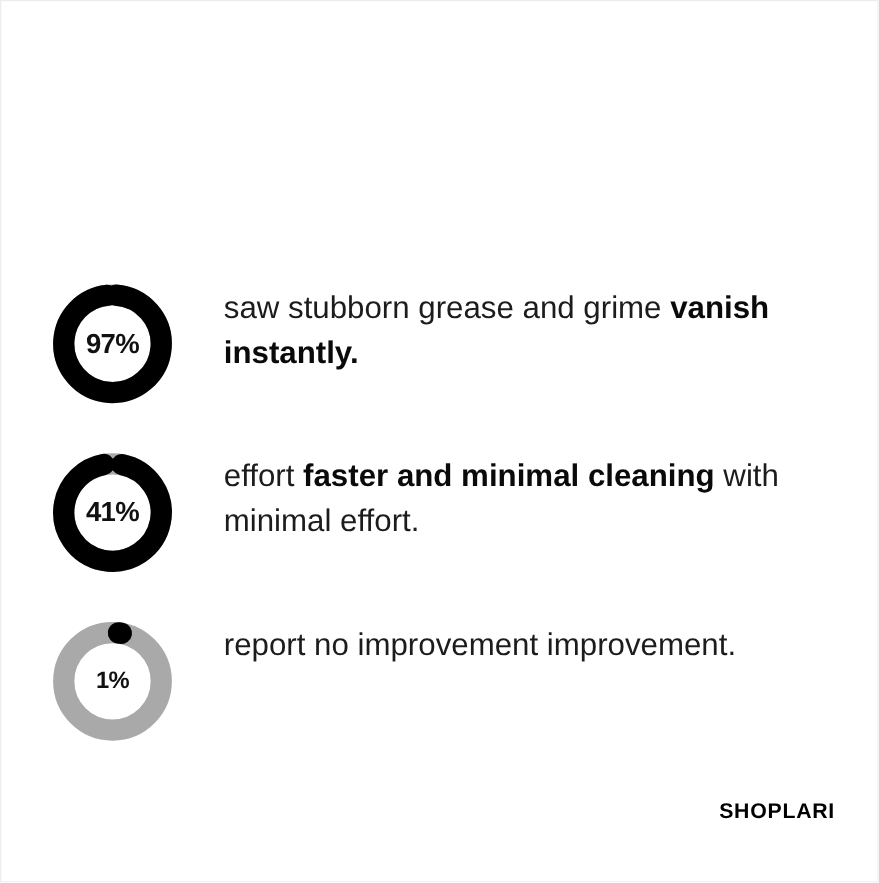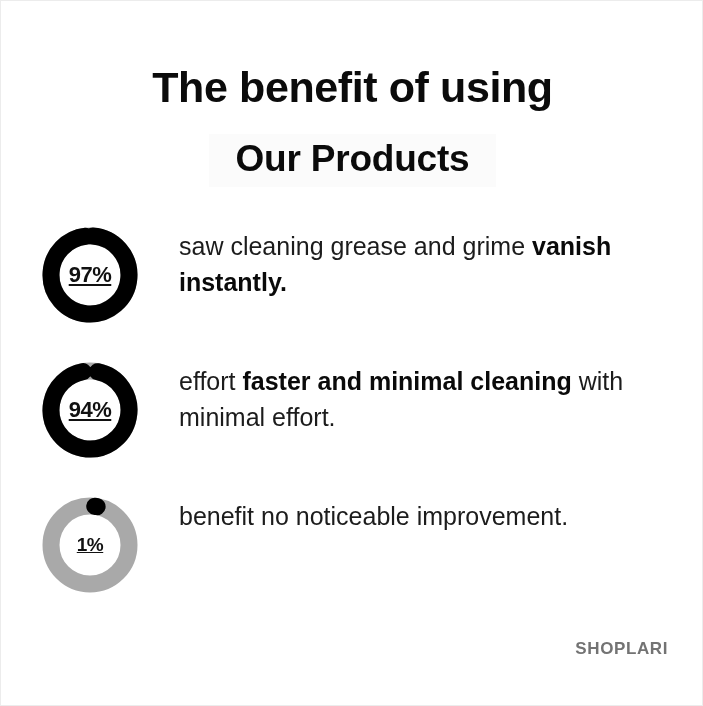--- a/index.html
+++ b/index.html
@@ -91,21 +91,20 @@
     width: 96px;
     height: 96px;
     display: flex;
     align-items: center;
     justify-content: center;
     font-size: 22px;
     font-weight: bold;
     color: #111111;
     letter-spacing: -0.5px;
     font-family: "Liberation Sans", "DejaVu Sans", sans-serif;
-    text-decoration: underline;
   }
   .donut-label.small {
     font-size: 19px;
   }
   .stat-text {
     flex: 1 1 auto;
     padding-right: 38px;
     font-size: 25px;
     line-height: 1.42;
     color: #1c1c1c;
@@ -119,74 +118,68 @@
   }
 
   
   .brand {
     position: absolute;
     right: 34px;
     bottom: 46px;
     font-size: 17px;
     font-weight: bold;
     letter-spacing: 0.6px;
-    color: #737373;
+    color: #000000;
     font-family: "Liberation Sans", "DejaVu Sans", sans-serif;
   }
 </style>
 </head>
 <body>
 
 <div class="canvas">
 
-  <div class="heading-block">
-    <div class="title-main">The benefit of using</div>
-    <div class="title-sub-wrap">
-      <span class="title-sub">Our Products</span>
-    </div>
-  </div>
 
   <div class="stats">
 
     <div class="stat-row">
       <div class="donut-cell">
         <div class="donut">
           <svg viewBox="0 0 96 96">
             <circle cx="48" cy="48" r="39" fill="none" stroke="#a9a9a9" stroke-width="17"></circle>
             <circle cx="48" cy="48" r="39" fill="none" stroke="#000000" stroke-width="17" stroke-linecap="round" stroke-dasharray="237.6 245.0" stroke-dashoffset="0" transform="rotate(-86 48 48)"></circle>
           </svg>
           <div class="donut-label">97%</div>
         </div>
       </div>
-      <div class="stat-text"><span>saw cleaning grease and grime </span><b>vanish instantly.</b><span></span></div>
+      <div class="stat-text"><span>saw stubborn grease and grime </span><b>vanish instantly.</b><span></span></div>
     </div>
 
     <div class="stat-row">
       <div class="donut-cell">
         <div class="donut">
           <svg viewBox="0 0 96 96">
             <circle cx="48" cy="48" r="39" fill="none" stroke="#a9a9a9" stroke-width="17"></circle>
             <circle cx="48" cy="48" r="39" fill="none" stroke="#000000" stroke-width="17" stroke-linecap="round" stroke-dasharray="230.3 245.0" stroke-dashoffset="0" transform="rotate(-79 48 48)"></circle>
           </svg>
-          <div class="donut-label">94%</div>
+          <div class="donut-label">41%</div>
         </div>
       </div>
       <div class="stat-text"><span>effort </span><b>faster and minimal cleaning</b><span> with minimal effort.</span></div>
     </div>
 
     <div class="stat-row">
       <div class="donut-cell">
         <div class="donut">
           <svg viewBox="0 0 96 96">
             <circle cx="48" cy="48" r="39" fill="none" stroke="#a9a9a9" stroke-width="17"></circle>
             <circle cx="48" cy="48" r="39" fill="none" stroke="#000000" stroke-width="17" stroke-linecap="round" stroke-dasharray="2.45 245.0" stroke-dashoffset="0" transform="rotate(-83 48 48)"></circle>
           </svg>
           <div class="donut-label small">1%</div>
         </div>
       </div>
-      <div class="stat-text"><span>benefit no noticeable improvement.</span><b></b><span></span></div>
+      <div class="stat-text"><span>report no improvement improvement.</span><b></b><span></span></div>
     </div>
 
   </div>
 
   <div class="brand">SHOPLARI</div>
 
 </div>
 
 </body></html>

